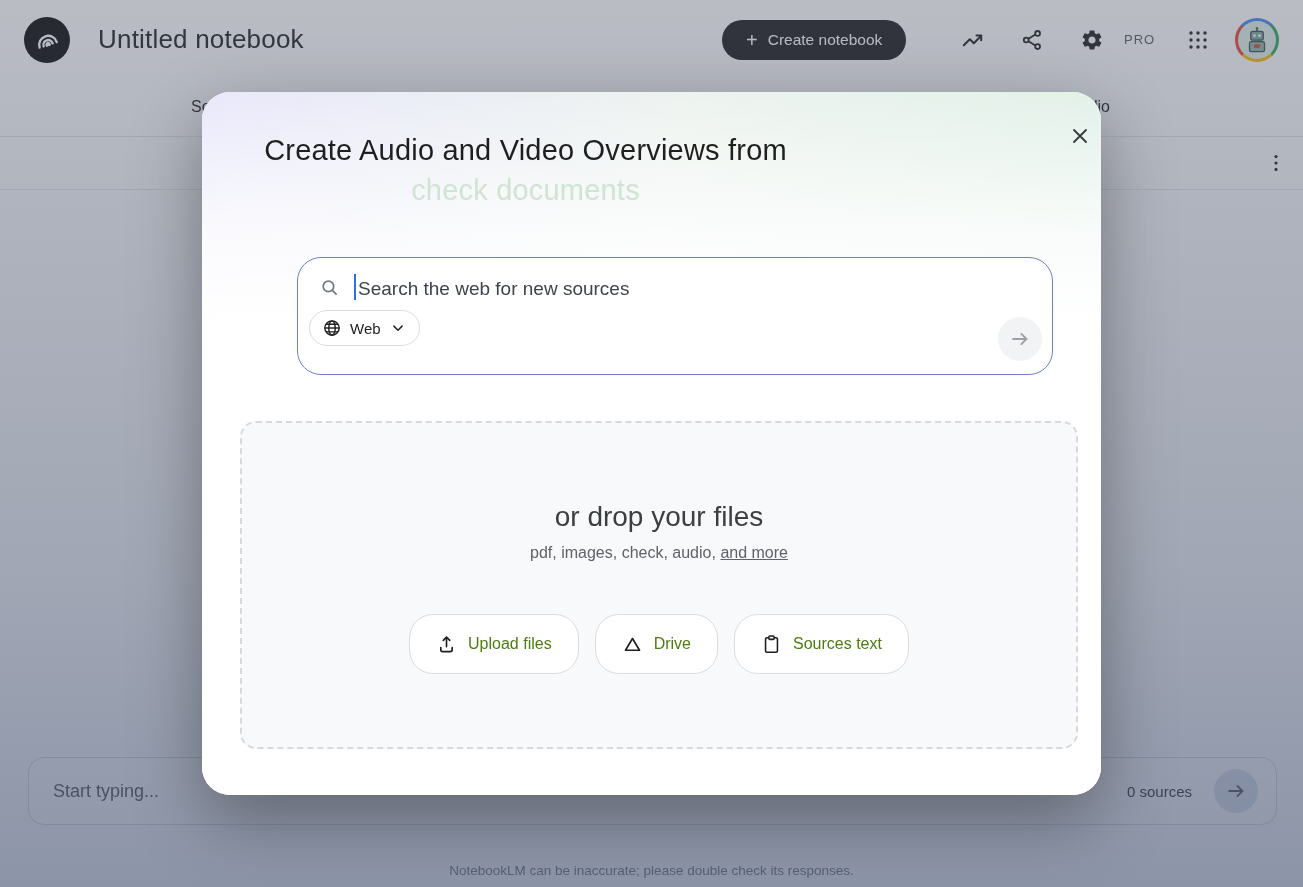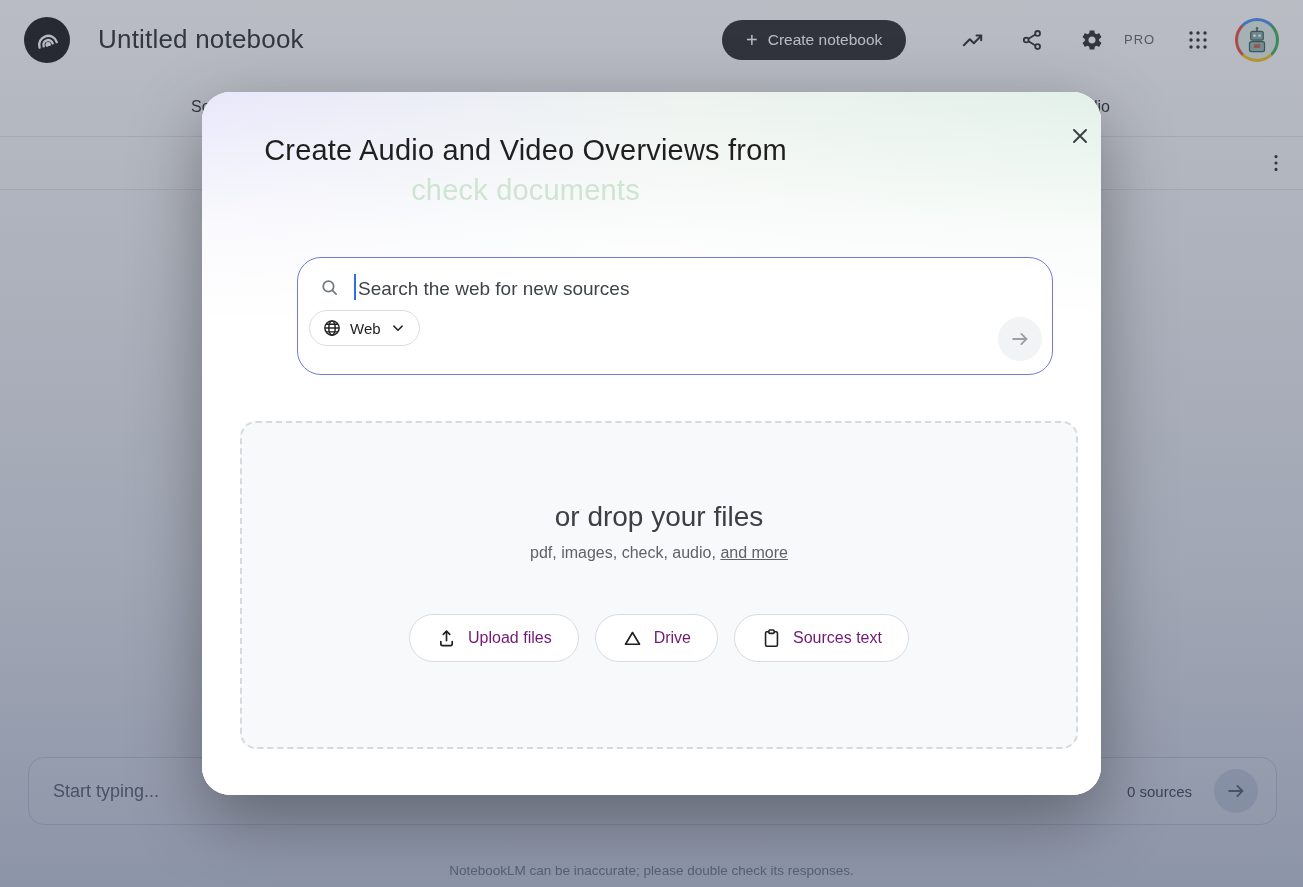--- a/index.html
+++ b/index.html
@@ -63,21 +63,21 @@
   .chip svg.lead { width:20px; height:20px; }
   .chip svg.chev { width:18px; height:18px; }
   .go-btn { position:absolute; right:10px; bottom:13px; width:44px; height:44px; border-radius:50%; background:#f1f3f4; border:none; display:flex; align-items:center; justify-content:center; cursor:pointer; }
   .go-btn svg { width:22px; height:22px; }
 
   .dropzone { position:absolute; left:14px; top:329px; width:838px; height:328px; border:2px dashed #d6dade; border-radius:16px; background:#f8f9fa; text-align:center; }
   .dz-heading { margin-top:78px; font-size:28px; color:#3c4043; }
   .dz-sub { margin-top:11px; font-size:16px; color:#5f6368; }
   .dz-sub a { color:#5f6368; text-decoration:underline; cursor:pointer; }
   .dz-buttons { margin-top:52px; display:flex; justify-content:center; gap:16px; }
-  .dz-btn { height:48px; border:1px solid #dadce0; border-radius:24px; background:#fff; display:flex; align-items:center; gap:11px; padding:0 26px; font-size:16px; font-weight:500; color:#701a75; font-family:inherit; cursor:pointer; }
+  .dz-btn { height:60px; border:1px solid #dadce0; border-radius:24px; background:#fff; display:flex; align-items:center; gap:11px; padding:0 26px; font-size:16px; font-weight:500; color:#4d7c0f; font-family:inherit; cursor:pointer; }
   .dz-btn svg { width:21px; height:21px; flex:none; }
   .yt-pair { display:flex; align-items:center; gap:4px; }
 </style>
 </head>
 <body>
 
 <div class="screen">
 
   <div class="page">
 

